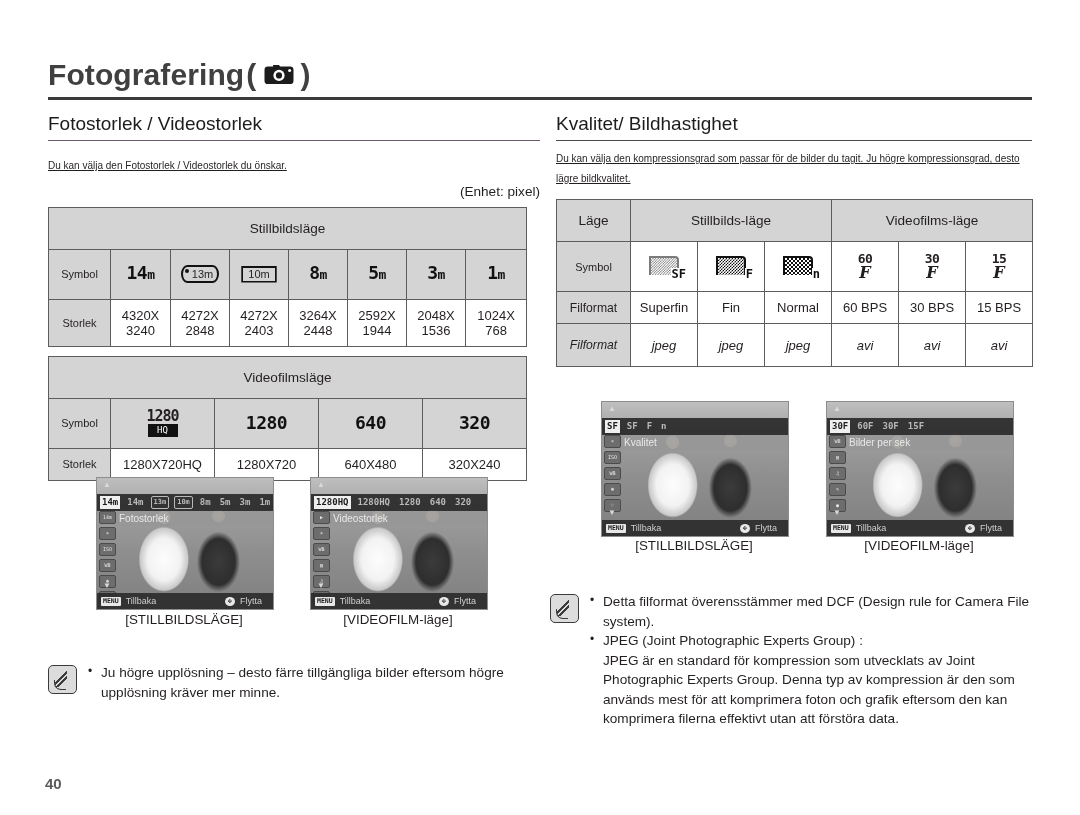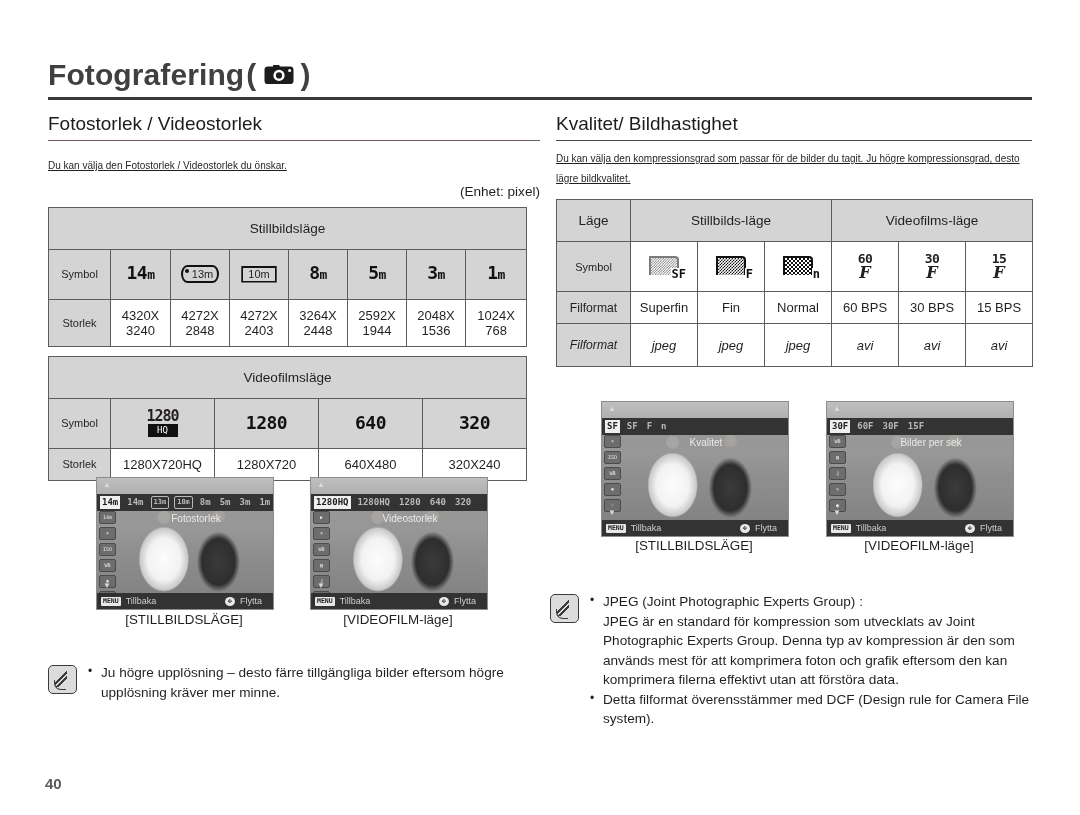--- a/index.html
+++ b/index.html
@@ -172,21 +172,20 @@
   }
   .lcd .topbar .it.sel{background:#efefef;color:#1b1b1b;}
   .lcd .topbar .it.ico{
     border:1px solid #b9b9b9;border-radius:2px;font-size:7px;padding:0 2px;
   }
   .lcd .menulabel{
     position:absolute;left:0;right:0;top:33px;height:15px;
     background:rgba(150,150,150,.80);
     color:#e9e9e9;font-size:10px;line-height:15px;padding-left:22px;
     white-space:nowrap;
-    text-align:center;
   }
   .lcd .side{
     position:absolute;left:2px;top:33px;width:16px;
     display:flex;flex-direction:column;gap:3px;
   }
   .lcd .side .sico{
     width:15px;height:11px;background:#6d6d6d;border:1px solid #4b4b4b;
     border-radius:2px;
     font-size:5px;color:#e6e6e6;text-align:center;line-height:10px;
     font-family:"DejaVu Sans Mono",monospace;
@@ -590,24 +589,24 @@
       <span>Flytta</span>
       <span style="width:6px"></span>
     </div>
   </div>
   <div class="caption" style="left:821px;top:538px;width:196px;">[VIDEOFILM-läge]</div>
 
   <div class="note" style="left:550px;top:592px;width:486px;">
     <div class="note-icon"></div>
     <div class="note-body">
       <ul>
+        <li>Detta filformat överensstämmer med DCF (Design rule for Camera File system).</li>
         <li>
           <span>JPEG (Joint Photographic Experts Group) :</span>
           <span class="cont">JPEG är en standard för kompression som utvecklats av Joint Photographic Experts Group. Denna typ av kompression är den som används mest för att komprimera foton och grafik eftersom den kan komprimera filerna effektivt utan att förstöra data.</span>
         </li>
-        <li>Detta filformat överensstämmer med DCF (Design rule for Camera File system).</li>
       </ul>
     </div>
   </div>
 
   <div class="pageno">40</div>
 
 </div>
 
 </body></html>

